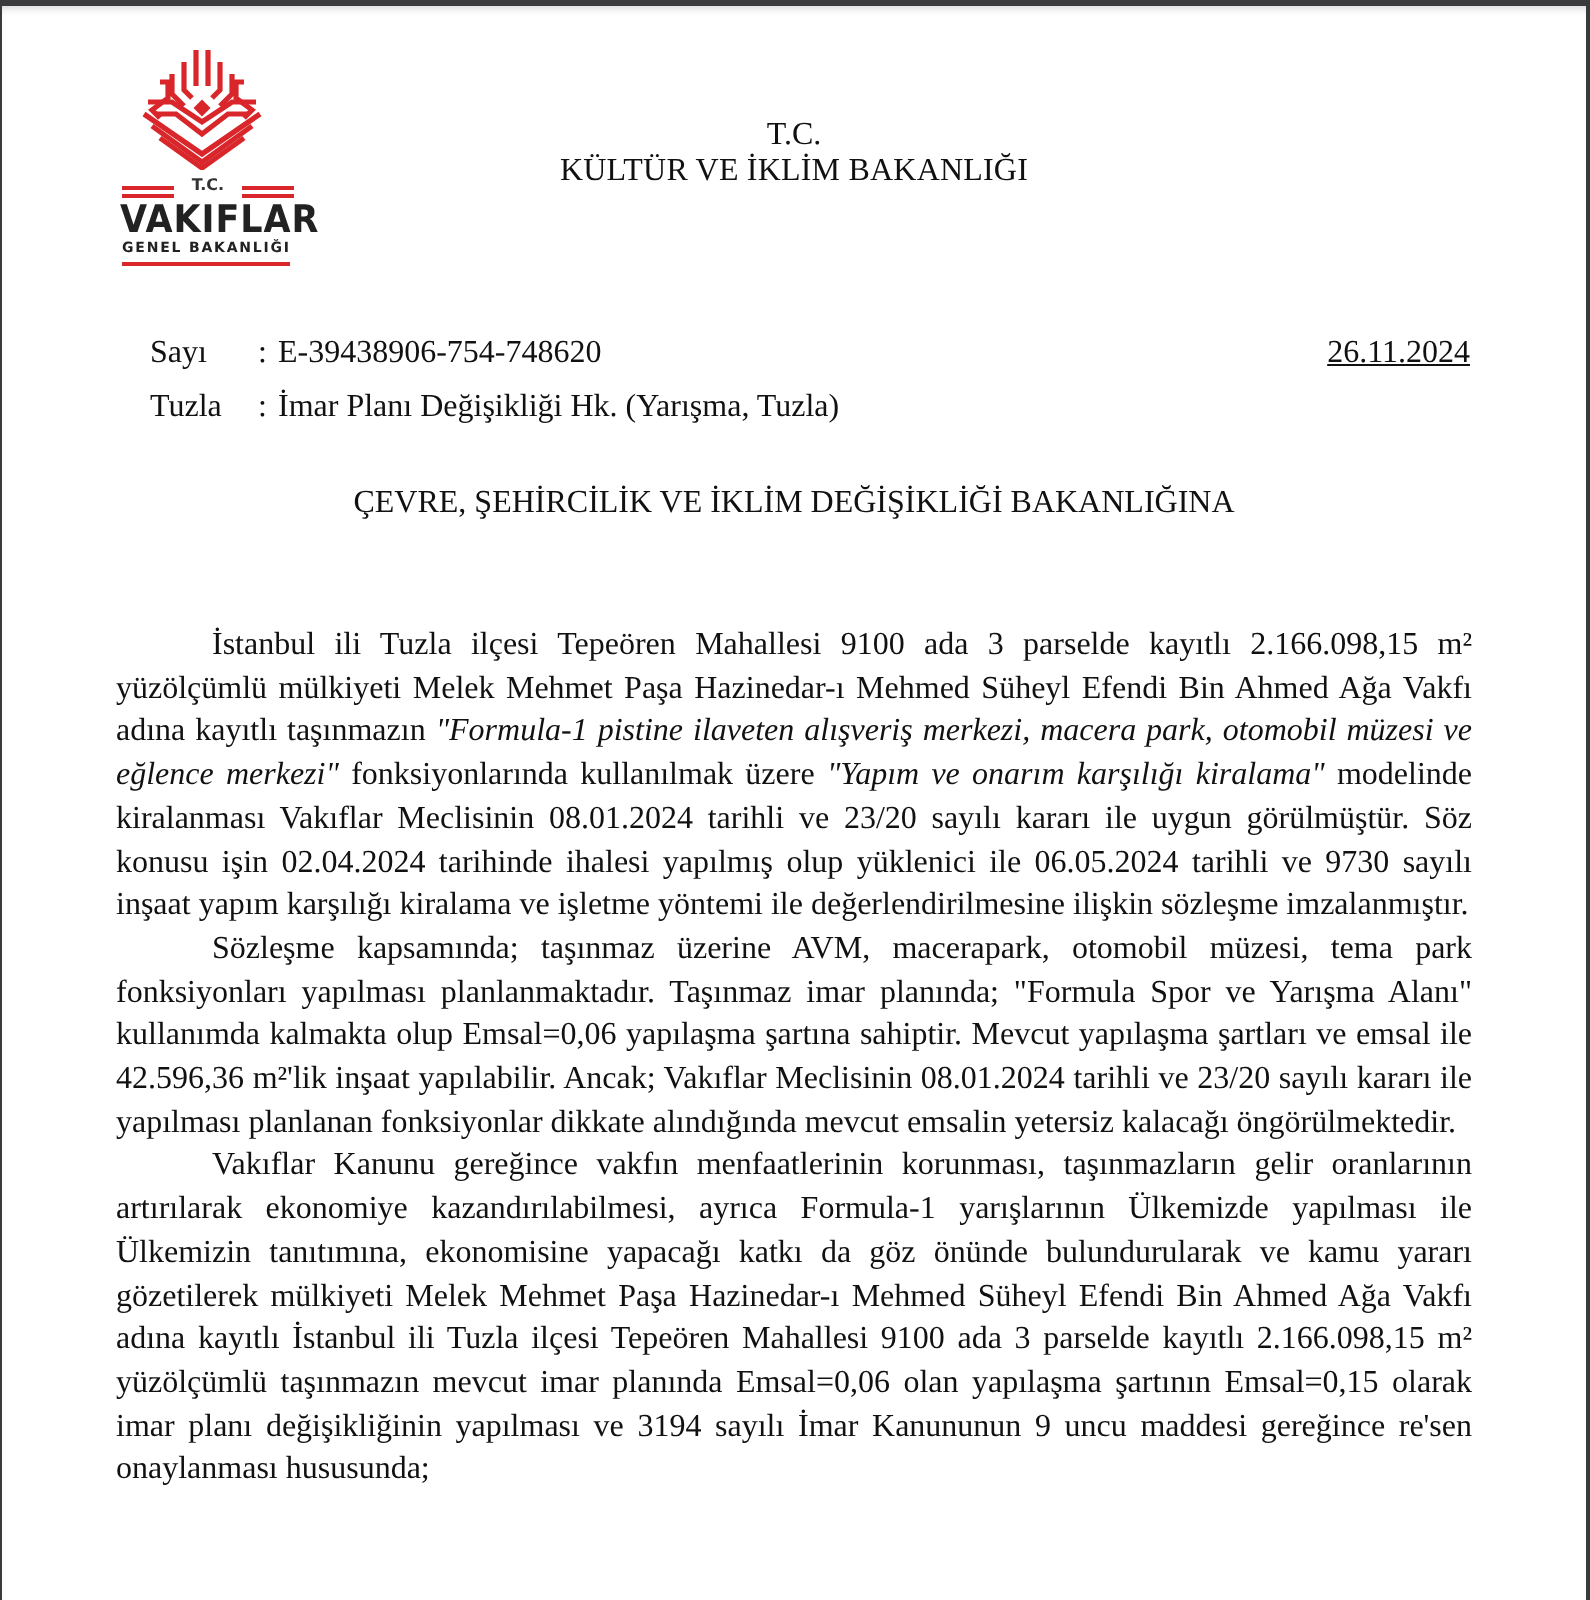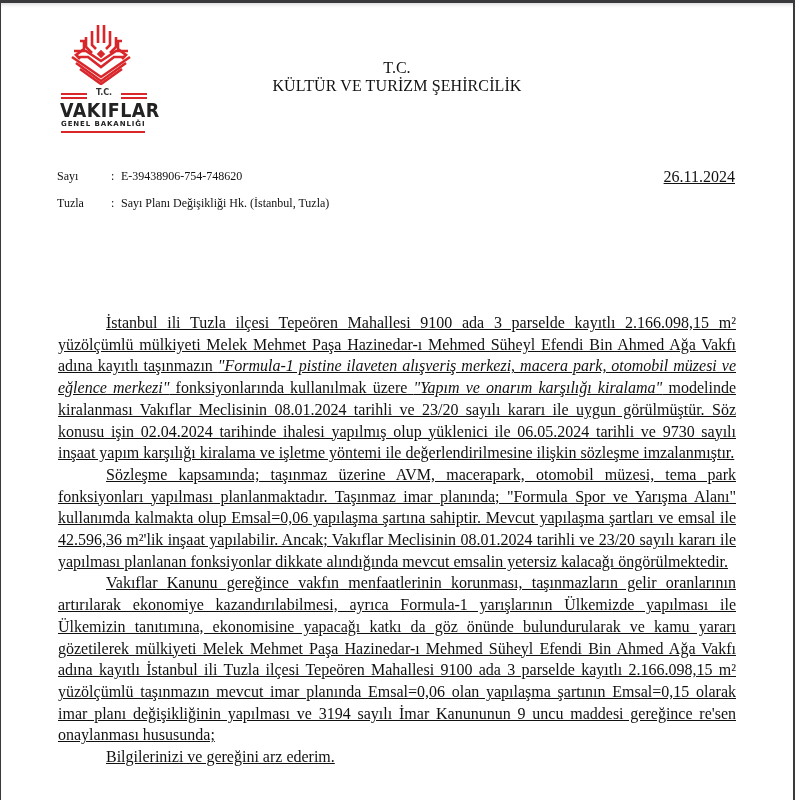--- a/index.html
+++ b/index.html
@@ -34,30 +34,30 @@
       position: absolute; left: 5px; top: 99px; width: 100px;
       font-family: "DejaVu Sans", sans-serif; font-weight: bold; font-size: 7px;
       letter-spacing: 0.9px; color: #222;
     }
     .logo .sub-line { position: absolute; left: 5px; top: 110px; width: 84px; height: 1.5px; background: #d9262b; }
 
     .header { position: absolute; left: 0; right: 0; top: 56px; text-align: center; font-size: 16px; line-height: 18px; }
     .header .h-line { display: block; }
     .header .ministry { letter-spacing: 0.1px; }
 
-    .meta { position: absolute; left: 56px; top: 160px; font-size: 12px; line-height: 27px; }
+    .meta { position: absolute; left: 74px; top: 160px; font-size: 16px; line-height: 27px; }
     .meta .row { display: flex; }
     .meta .label { width: 54px; }
     .meta .sep { width: 10px; }
     .date { position: absolute; right: 58px; top: 160px; font-size: 16px; line-height: 27px; text-decoration: underline; }
 
     .addressee { position: absolute; left: 0; right: 0; top: 238px; text-align: center; font-size: 16px; line-height: 21px; }
 
     .body { position: absolute; left: 57px; width: 678px; top: 309px; font-size: 16px; line-height: 21.7px; text-align: justify; }
-    .body p { margin: 0; text-indent: 48px; text-decoration: underline; }
+    .body p { margin: 0; text-indent: 48px; }
     .body i { font-style: italic; }
     .body p.closing { text-indent: 48px; }
   </style>
 </head>
 <body>
 
 <div class="page">
 
   <div class="logo">
     <svg class="emblem" width="70" height="64" viewBox="0 0 70 64">
@@ -89,40 +89,40 @@
       <span class="line" style="left:60px;width:26px;top:6px;"></span>
       <span class="tc">T.C.</span>
     </div>
     <div class="brand">VAKIFLAR</div>
     <div class="sub">GENEL BAKANLIĞI</div>
     <div class="sub-line"></div>
   </div>
 
   <div class="header">
     <span class="h-line">T.C.</span>
-    <span class="h-line ministry">KÜLTÜR VE TURİZM ŞEHİRCİLİK</span>
+    <span class="h-line ministry">KÜLTÜR VE İKLİM BAKANLIĞI</span>
   </div>
 
   <div class="meta">
     <div class="row">
       <span class="label">Sayı</span>
       <span class="sep">:</span>
       <span>E-39438906-754-748620</span>
     </div>
     <div class="row">
       <span class="label">Tuzla</span>
       <span class="sep">:</span>
-      <span>Sayı Planı Değişikliği Hk. (İstanbul, Tuzla)</span>
+      <span>İmar Planı Değişikliği Hk. (Yarışma, Tuzla)</span>
     </div>
   </div>
   <div class="date">26.11.2024</div>
 
   <div class="addressee">
+    <div>ÇEVRE, ŞEHİRCİLİK VE İKLİM DEĞİŞİKLİĞİ BAKANLIĞINA</div>
   </div>
 
   <div class="body">
     <p><span>İstanbul ili Tuzla ilçesi Tepeören Mahallesi 9100 ada 3 parselde kayıtlı 2.166.098,15 m² yüzölçümlü mülkiyeti Melek Mehmet Paşa Hazinedar-ı Mehmed Süheyl Efendi Bin Ahmed Ağa Vakfı adına kayıtlı taşınmazın </span><i>"Formula-1 pistine ilaveten alışveriş merkezi, macera park, otomobil müzesi ve eğlence merkezi"</i><span> fonksiyonlarında kullanılmak üzere </span><i>"Yapım ve onarım karşılığı kiralama"</i><span> modelinde kiralanması Vakıflar Meclisinin 08.01.2024 tarihli ve 23/20 sayılı kararı ile uygun görülmüştür. Söz konusu işin 02.04.2024 tarihinde ihalesi yapılmış olup yüklenici ile 06.05.2024 tarihli ve 9730 sayılı inşaat yapım karşılığı kiralama ve işletme yöntemi ile değerlendirilmesine ilişkin sözleşme imzalanmıştır.</span></p>
     <p>Sözleşme kapsamında; taşınmaz üzerine AVM, macerapark, otomobil müzesi, tema park fonksiyonları yapılması planlanmaktadır. Taşınmaz imar planında; "Formula Spor ve Yarışma Alanı" kullanımda kalmakta olup Emsal=0,06 yapılaşma şartına sahiptir. Mevcut yapılaşma şartları ve emsal ile 42.596,36 m²'lik inşaat yapılabilir.  Ancak; Vakıflar Meclisinin 08.01.2024 tarihli ve 23/20 sayılı kararı ile yapılması planlanan fonksiyonlar dikkate alındığında mevcut emsalin yetersiz kalacağı öngörülmektedir.</p>
     <p>Vakıflar Kanunu gereğince vakfın menfaatlerinin korunması, taşınmazların gelir oranlarının artırılarak ekonomiye kazandırılabilmesi, ayrıca Formula-1 yarışlarının Ülkemizde yapılması ile Ülkemizin tanıtımına, ekonomisine yapacağı katkı da göz önünde bulundurularak ve kamu yararı gözetilerek mülkiyeti Melek Mehmet Paşa Hazinedar-ı Mehmed Süheyl Efendi Bin Ahmed Ağa Vakfı adına kayıtlı İstanbul ili Tuzla ilçesi Tepeören Mahallesi 9100 ada 3 parselde kayıtlı 2.166.098,15 m² yüzölçümlü taşınmazın mevcut imar planında Emsal=0,06 olan yapılaşma şartının Emsal=0,15 olarak imar planı değişikliğinin yapılması ve 3194 sayılı İmar Kanununun 9 uncu maddesi gereğince re'sen onaylanması hususunda;</p>
-    <p class="closing">Bilgilerinizi ve gereğini arz ederim.</p>
   </div>
 
 </div>
 
 </body></html>

